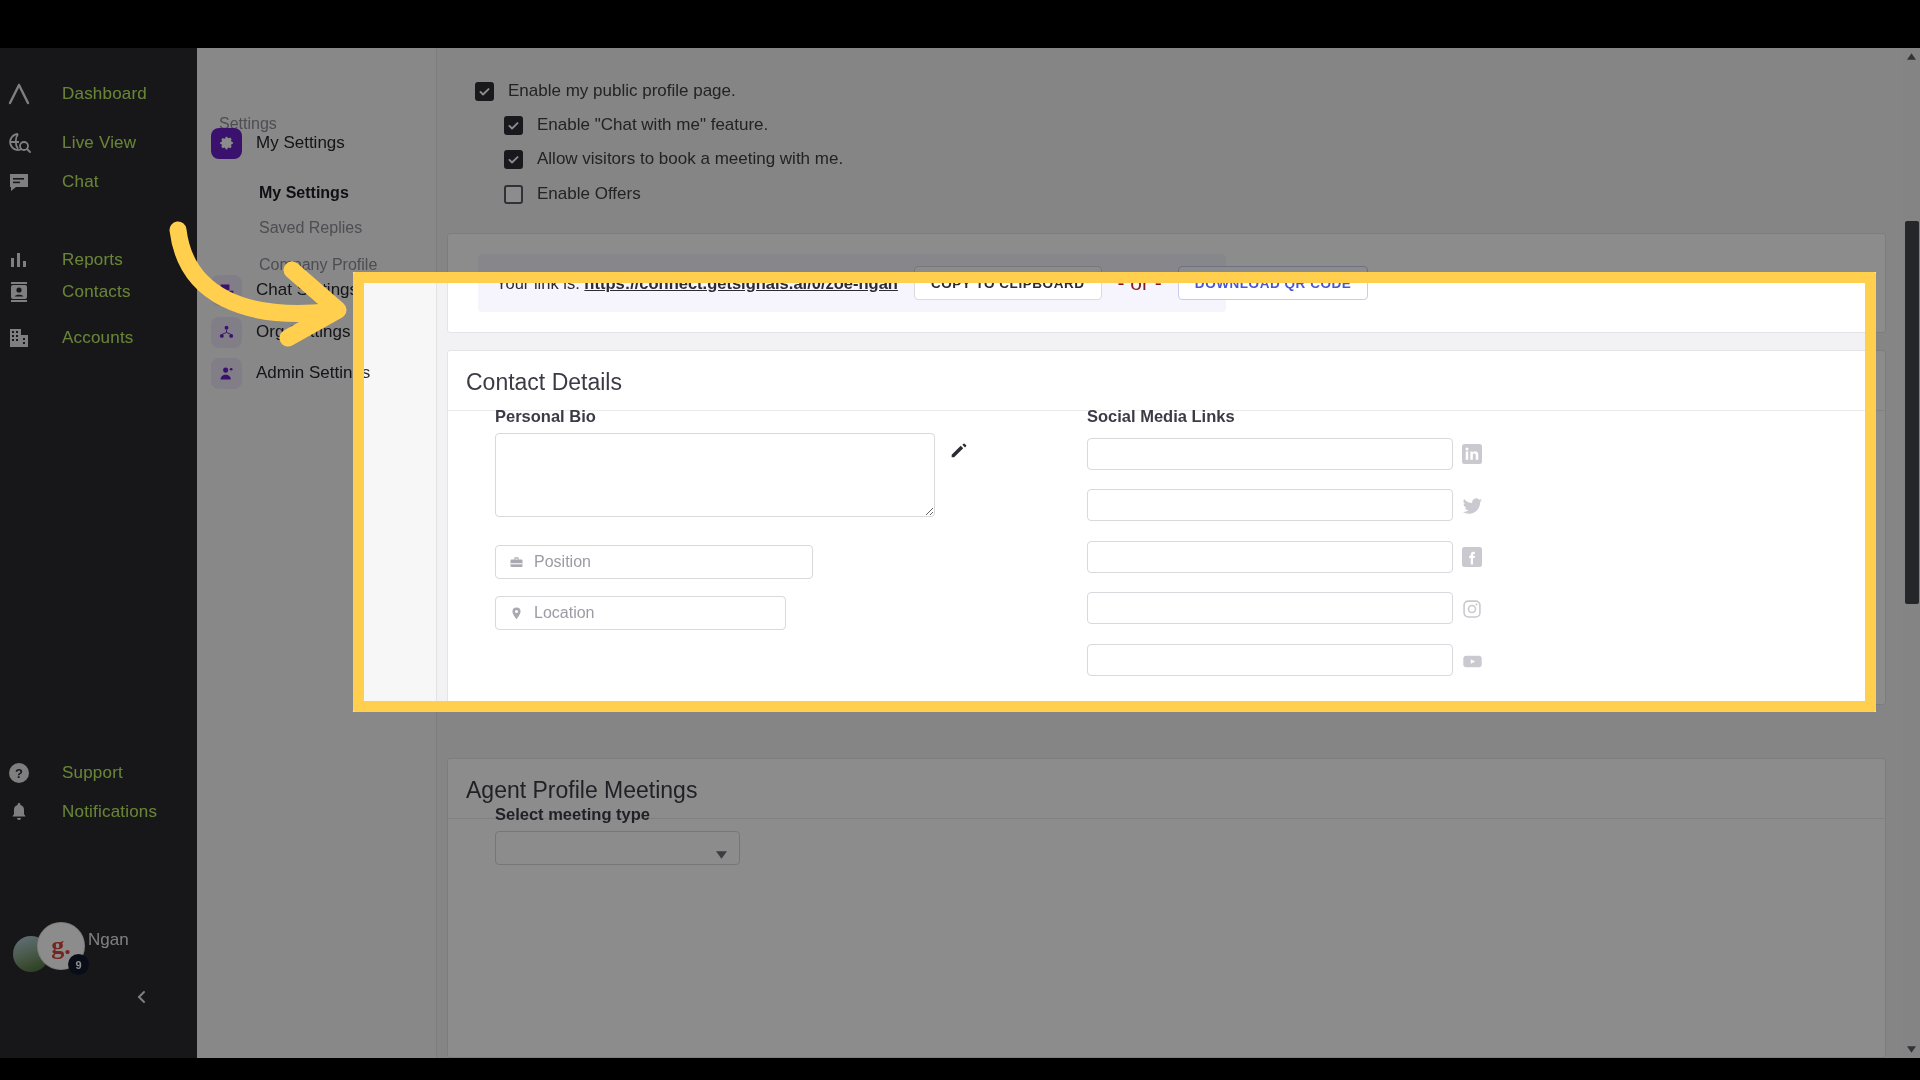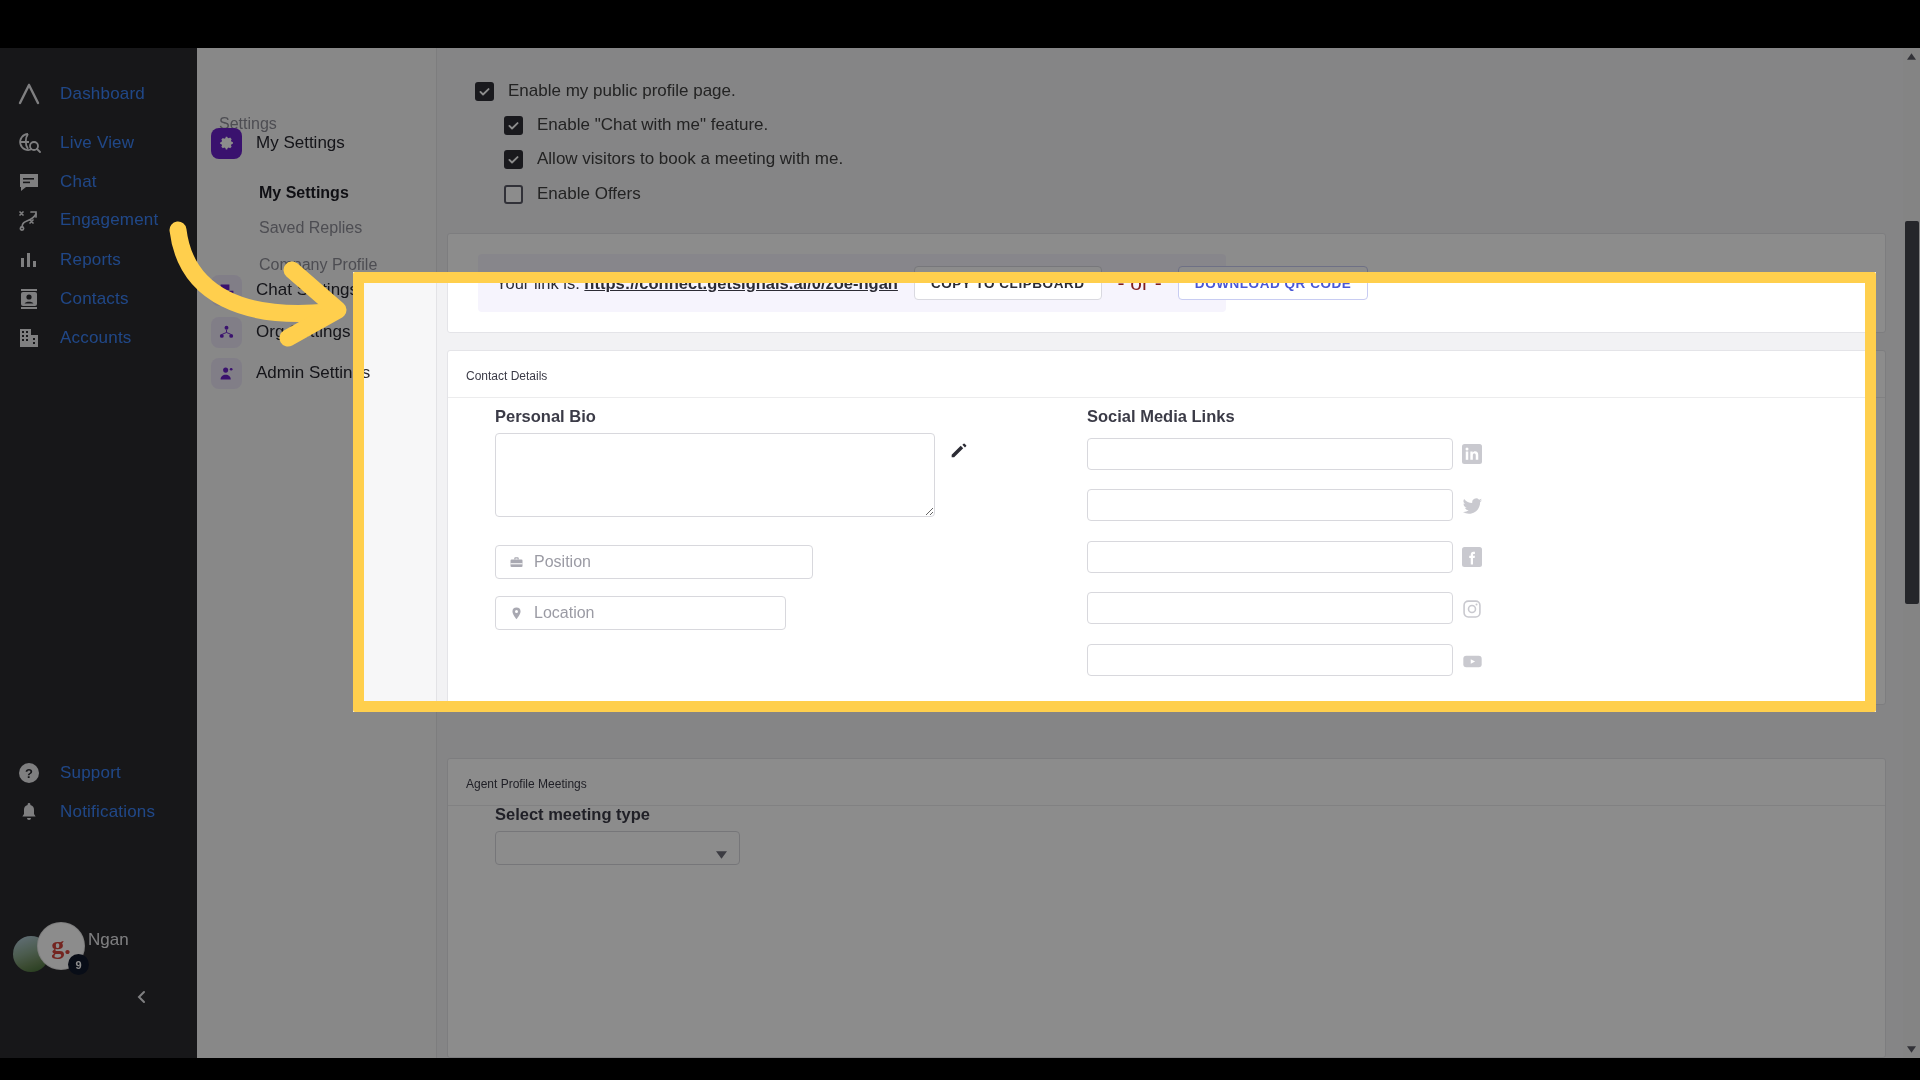--- a/index.html
+++ b/index.html
@@ -20,23 +20,23 @@
   }
 
   
   #rail {
     position: absolute; left: 0; top: 0;
     width: 197px; height: 1010px;
     background: #2b2b2f;
   }
   .rail-item {
     position: absolute; left: 0; width: 197px; height: 48px;
-    display: flex; align-items: center; gap: 16px;
-    padding-left: 14px;
-    color: #3b82f6; font-size: 17px; letter-spacing: .2px;
+    display: flex; align-items: center; gap: 28px;
+    padding-left: 4px;
+    color: #bef264; font-size: 17px; letter-spacing: .2px;
   }
   .rail-ico { width: 30px; height: 30px; display:flex; align-items:center; justify-content:center; flex: none; }
   .rail-ico svg { display:block; }
 
   
   #subnav {
     position: absolute; left: 197px; top: 0;
     width: 240px; height: 1010px;
     background: #f7f7f8;
     border-right: 1px solid #e3e3e6;
@@ -69,21 +69,21 @@
     width: 1483px; height: 1010px;
     background: #f2f2f4;
   }
   .card {
     position: absolute; left: 10px; width: 1439px;
     background: #fff;
     border: 1px solid #e4e4e8;
     border-radius: 3px;
   }
   .card-title {
-    font-size: 12px; color: #3b3b47;
+    font-size: 23px; color: #3b3b47;
     padding: 18px 0 14px 18px;
     border-bottom: 1px solid #ececed;
   }
 
   
   .cbrow { position: absolute; display: flex; align-items: center; gap: 14px; }
   .cbox {
     width: 19px; height: 19px; border-radius: 3px; flex: none;
     display: flex; align-items: center; justify-content: center;
   }
@@ -227,45 +227,33 @@
       <span class="rail-ico">
         <svg width="24" height="24" viewBox="0 0 24 24" fill="#e7e7ea">
             <path d="M3 4h18v13H9l-5 4v-4H3z"></path>
             <rect x="6" y="8" width="11" height="1.6" fill="#2b2b2f"></rect>
             <rect x="6" y="11.6" width="7" height="1.6" fill="#2b2b2f"></rect>
           </svg>
       </span>
       <span>Chat</span>
     </div>
 
-    <div class="rail-item" style="top:148px">
-      <span class="rail-ico">
-        <svg width="24" height="24" viewBox="0 0 24 24" fill="none" stroke="#e7e7ea" stroke-width="1.7" stroke-linecap="round">
-          <path d="M5 19c0-8 9-4 14-13"></path>
-            <path d="M14 4h5v5"></path>
-          <path d="M3 4l3 3M6 4L3 7"></path>
-            <path d="M13 12l3 3M16 12l-3 3"></path>
-            <circle cx="5" cy="20.5" r="1.6"></circle>
-        </svg>
-      </span>
-      <span>Engagement</span>
-    </div>
 
     <div class="rail-item" style="top:188px">
       <span class="rail-ico">
         <svg width="22" height="22" viewBox="0 0 22 22" fill="#e7e7ea">
             <rect x="3" y="9" width="3" height="9"></rect>
             <rect x="9" y="4" width="3" height="14"></rect>
             <rect x="15" y="12" width="3" height="6"></rect>
           </svg>
       </span>
       <span>Reports</span>
     </div>
 
-    <div class="rail-item" style="top:227px">
+    <div class="rail-item" style="top:220px">
       <span class="rail-ico">
         <svg width="22" height="24" viewBox="0 0 22 24" fill="#e7e7ea">
             <rect x="3" y="2" width="16" height="2"></rect>
             <rect x="3" y="5" width="16" height="14" rx="2"></rect>
             <rect x="3" y="20" width="16" height="2"></rect>
             <circle cx="11" cy="10" r="2.6" fill="#2b2b2f"></circle>
             <path d="M6.6 16.5c.9-2.2 7.9-2.2 8.8 0z" fill="#2b2b2f"></path>
           </svg>
       </span>
       <span>Contacts</span>

